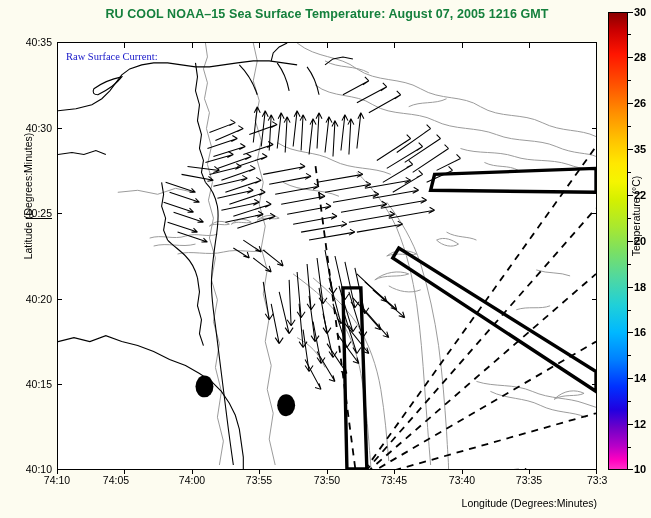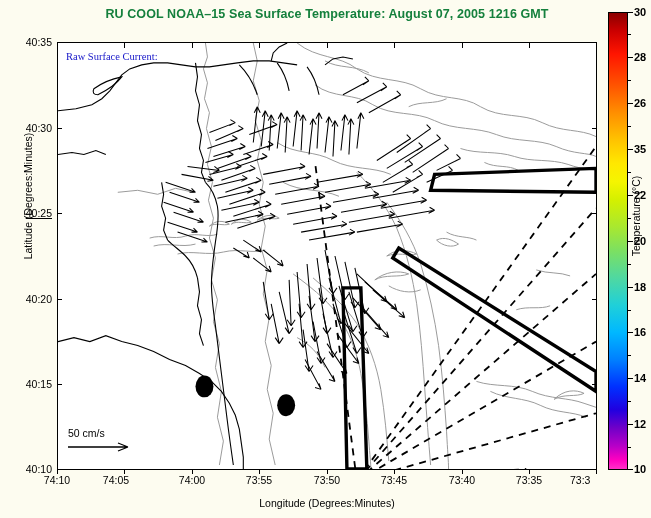--- a/index.html
+++ b/index.html
@@ -105,21 +105,21 @@
     color: #000;
     transform: translateY(-50%);
     text-align: right;
     white-space: nowrap;
   }
   .axis-title-x {
     position: absolute;
     left: 57px;
     top: 497px;
     width: 540px;
-    text-align: center;
+    text-align: right;
     font-size: 10.5px;
     color: #000;
   }
   .axis-title-y {
     position: absolute;
     left: -52px;
     top: 190px;
     width: 160px;
     text-align: center;
     font-size: 10.5px;
@@ -405,26 +405,20 @@
         <path d="M180,124 L210,114 M210,114 L204,117 M210,114 L205,111"></path>
         <path d="M186,112 L216,102 M216,102 L210,105 M216,102 L211,99"></path>
         <path d="M192,92 L220,82 M220,82 L214,85 M220,82 L215,79"></path>
       </g>
     </svg>
 
     <div class="annot">
       <div>Raw Surface Current:</div>
     </div>
 
-    <div class="scalekey">
-      <div class="lbl">50 cm/s</div>
-      <svg width="96" height="16" viewBox="0 0 96 16">
-        <path d="M2,8 L62,8 M62,8 L52,4 M62,8 L52,12" fill="none" stroke="#000" stroke-width="1.3"></path>
-      </svg>
-    </div>
   </div>
 
   <div class="tick xtick" style="left:57px; top:469px;"></div>
   <div class="tick xtick" style="left:124px; top:469px;"></div>
   <div class="tick xtick" style="left:192px; top:469px;"></div>
   <div class="tick xtick" style="left:259px; top:469px;"></div>
   <div class="tick xtick" style="left:327px; top:469px;"></div>
   <div class="tick xtick" style="left:394px; top:469px;"></div>
   <div class="tick xtick" style="left:462px; top:469px;"></div>
   <div class="tick xtick" style="left:529px; top:469px;"></div>
@@ -451,21 +445,21 @@
   <div class="tick ytick-right" style="left:592px; top:384px;"></div>
 
   <div class="xlab" style="left:57px;  top:474px;">74:10</div>
   <div class="xlab" style="left:116px; top:474px;">74:05</div>
   <div class="xlab" style="left:192px; top:474px;">74:00</div>
   <div class="xlab" style="left:259px; top:474px;">73:55</div>
   <div class="xlab" style="left:327px; top:474px;">73:50</div>
   <div class="xlab" style="left:394px; top:474px;">73:45</div>
   <div class="xlab" style="left:462px; top:474px;">73:40</div>
   <div class="xlab" style="left:529px; top:474px;">73:35</div>
-  <div class="xlab" style="left:570px; top:474px; transform:none;">73:3</div>
+  <div class="xlab" style="left:587px; top:474px; transform:none;">73:3</div>
 
   <div class="ylab" style="left:14px; top:42px;  width:38px;">40:35</div>
   <div class="ylab" style="left:14px; top:128px; width:38px;">40:30</div>
   <div class="ylab" style="left:14px; top:213px; width:38px;text-decoration:underline;">40:25</div>
   <div class="ylab" style="left:14px; top:299px; width:38px;">40:20</div>
   <div class="ylab" style="left:14px; top:384px; width:38px;">40:15</div>
   <div class="ylab" style="left:14px; top:469px; width:38px;">40:10</div>
 
   <div class="axis-title-x">Longitude (Degrees:Minutes)</div>
   <div class="axis-title-y">Latitude (Degrees:Minutes)</div>

